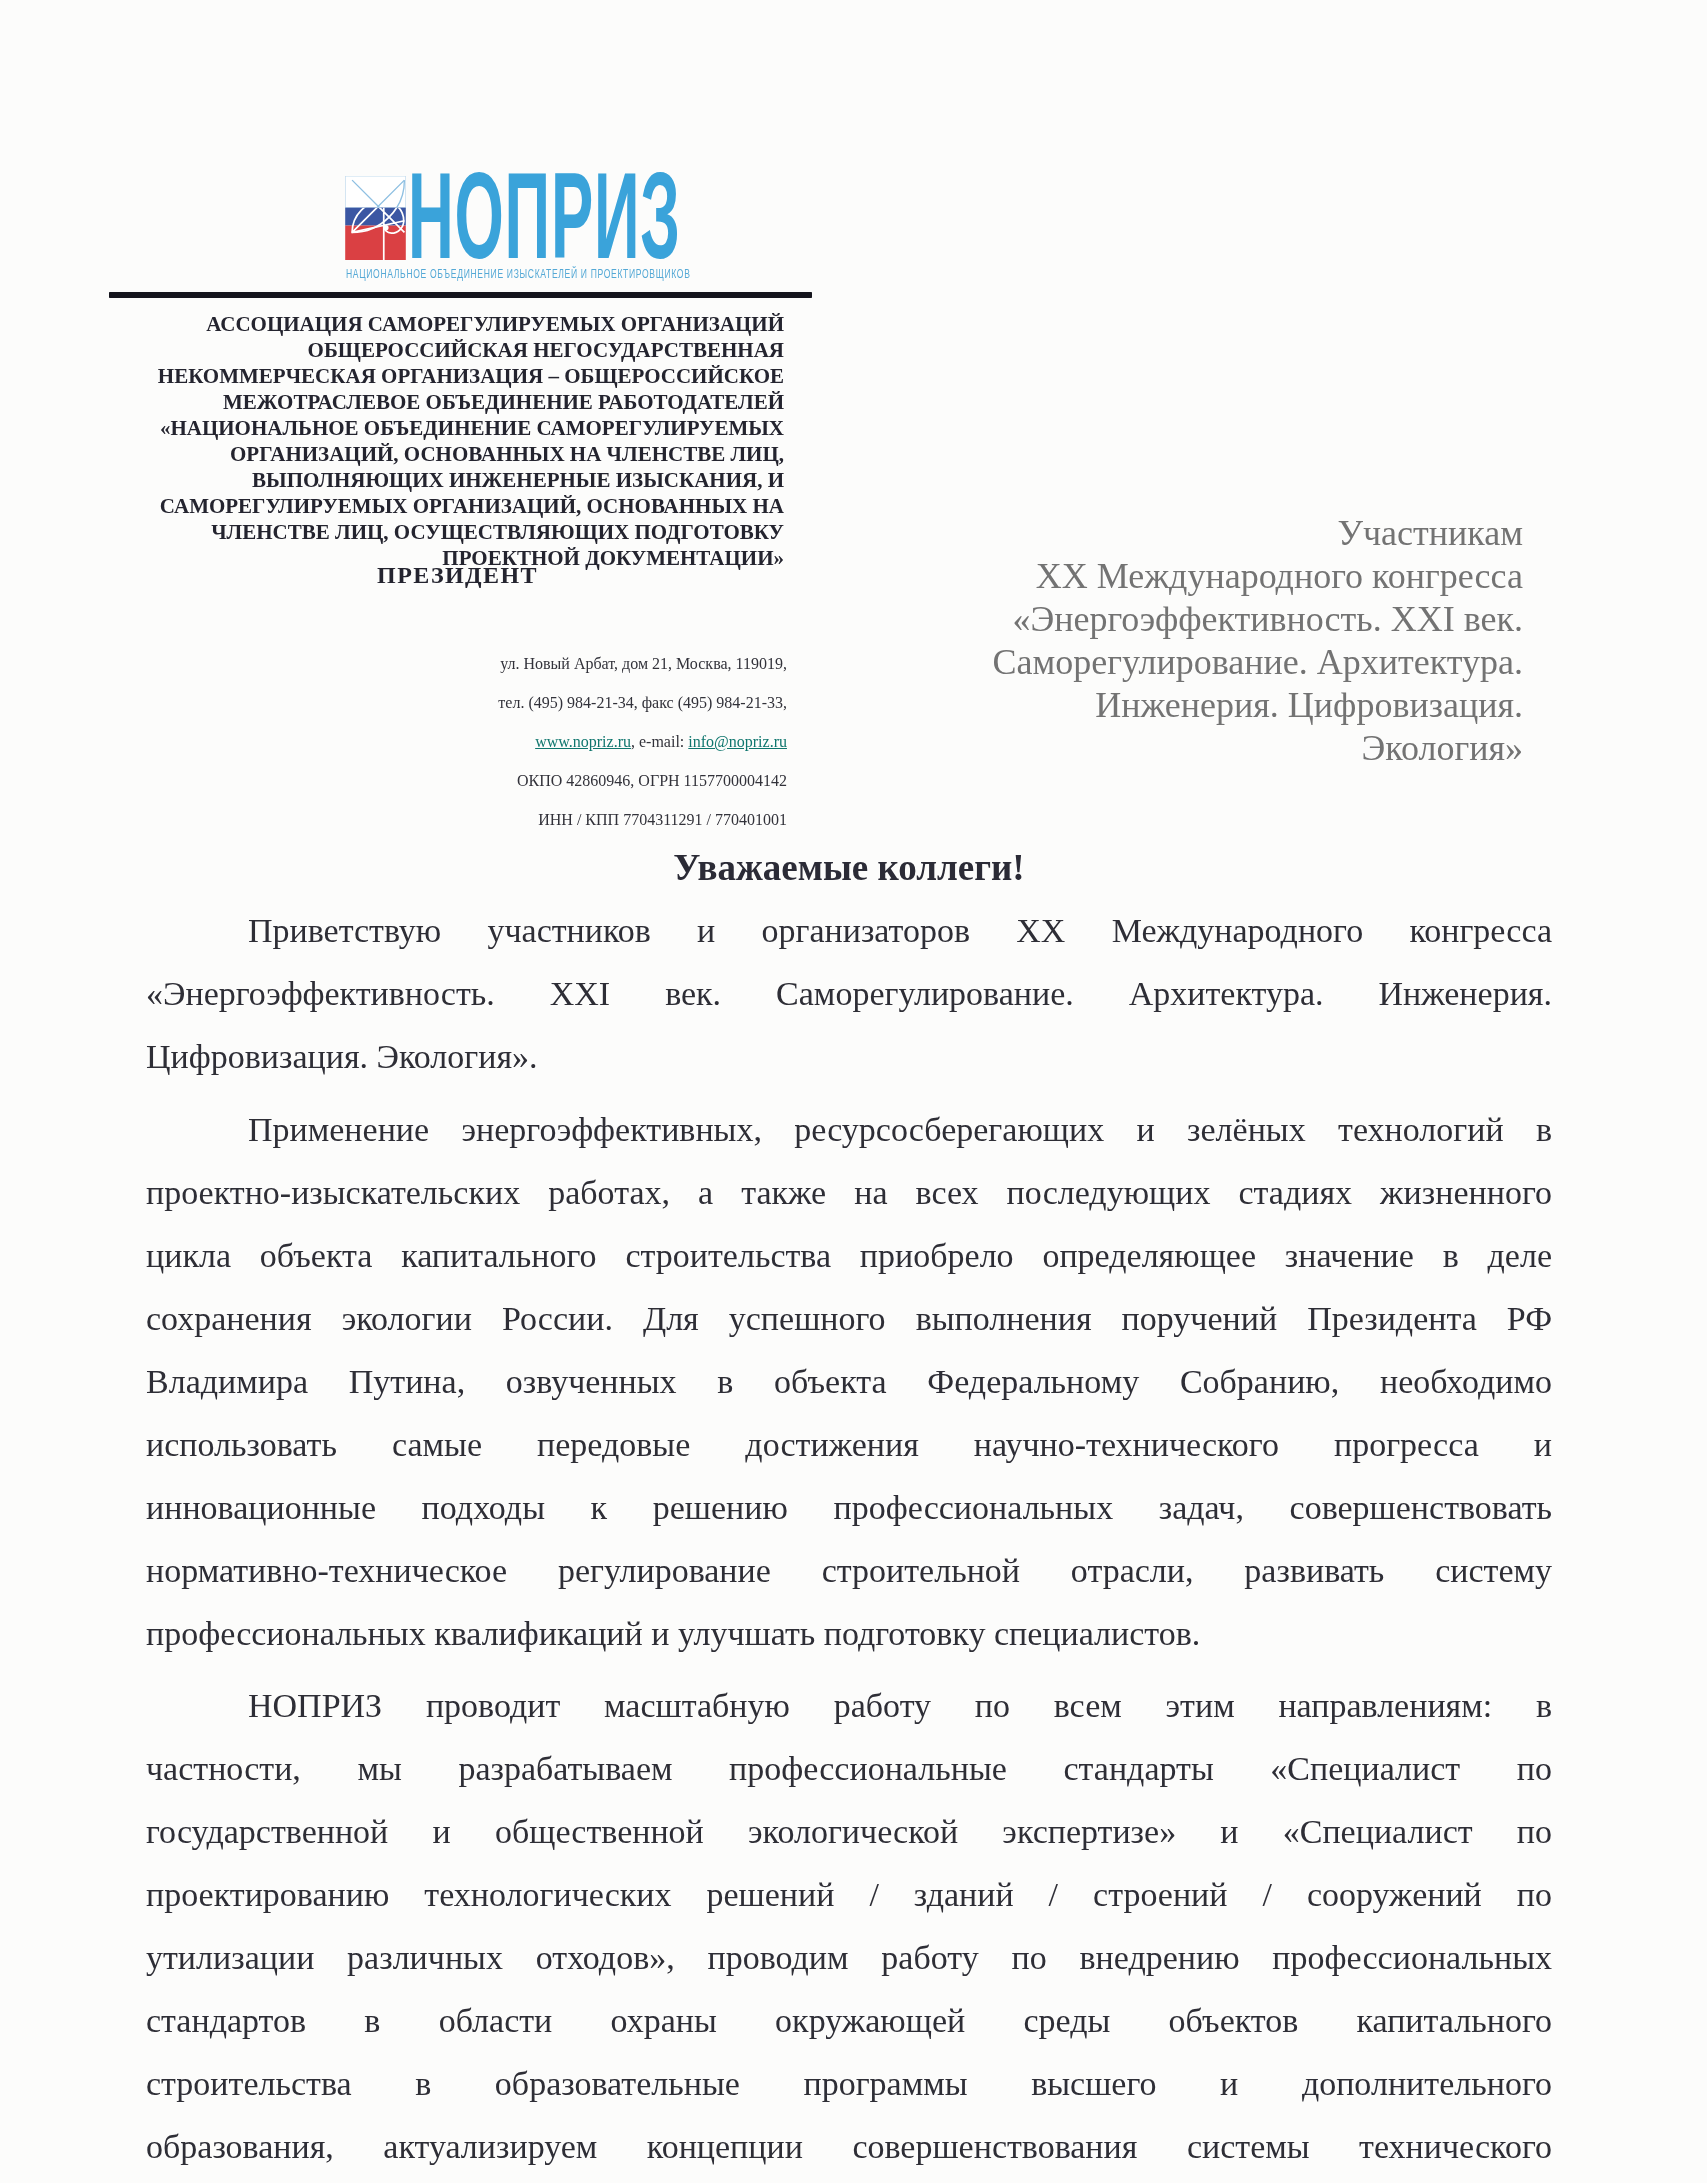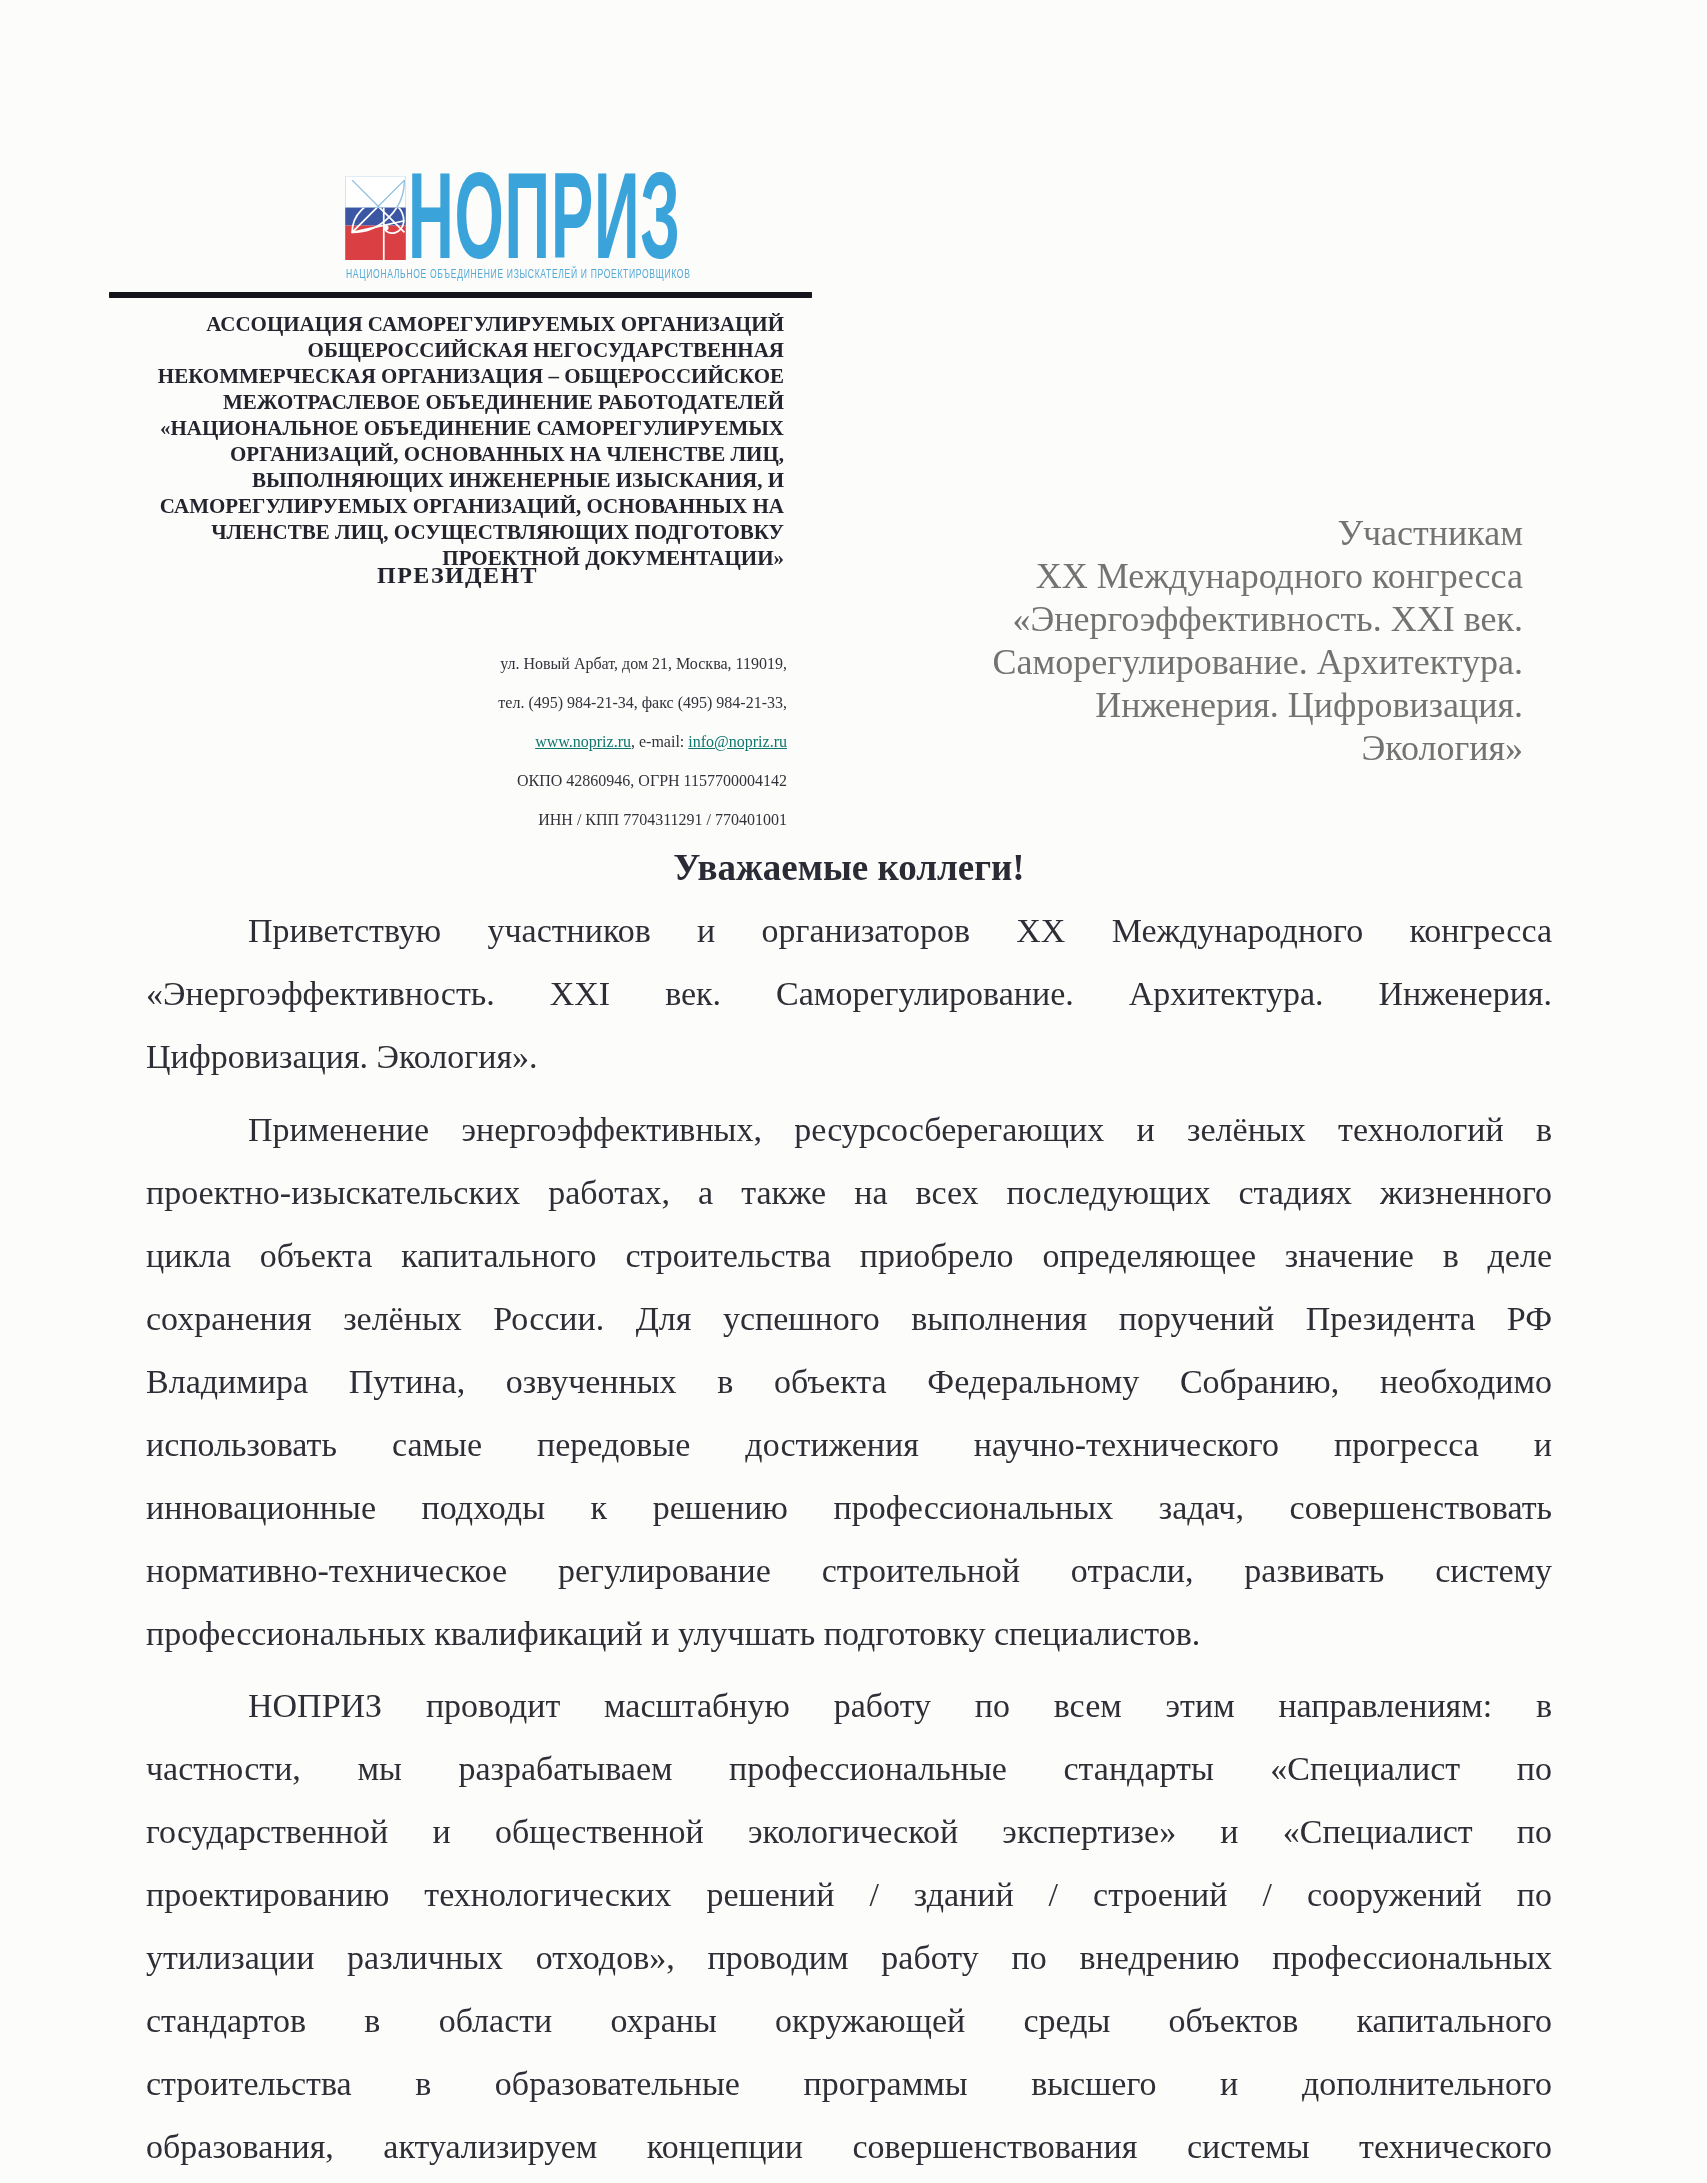--- a/index.html
+++ b/index.html
@@ -145,21 +145,21 @@
   <div class="letter-body" id="letterBody">
       <div class="para">
         <div class="line first">Приветствую участников и организаторов XX Международного конгресса</div>
         <div class="line">«Энергоэффективность. XXI век. Саморегулирование. Архитектура. Инженерия.</div>
         <div class="line final">Цифровизация. Экология».</div>
       </div>
       <div class="para">
         <div class="line first">Применение энергоэффективных, ресурсосберегающих и зелёных технологий в</div>
         <div class="line">проектно-изыскательских работах, а также на всех последующих стадиях жизненного</div>
         <div class="line">цикла объекта капитального строительства приобрело определяющее значение в деле</div>
-        <div class="line">сохранения зелёных России. Для успешного выполнения поручений Президента РФ</div>
+        <div class="line">сохранения экологии России. Для успешного выполнения поручений Президента РФ</div>
         <div class="line">Владимира Путина, озвученных в объекта Федеральному Собранию, необходимо</div>
         <div class="line">использовать самые передовые достижения научно-технического прогресса и</div>
         <div class="line">инновационные подходы к решению профессиональных задач, совершенствовать</div>
         <div class="line">нормативно-техническое регулирование строительной отрасли, развивать систему</div>
         <div class="line final">профессиональных квалификаций и улучшать подготовку специалистов.</div>
       </div>
       <div class="para">
         <div class="line first">НОПРИЗ проводит масштабную работу по всем этим направлениям: в</div>
         <div class="line">частности, мы разрабатываем профессиональные стандарты «Специалист по</div>
         <div class="line">государственной и общественной экологической экспертизе» и «Специалист по</div>

